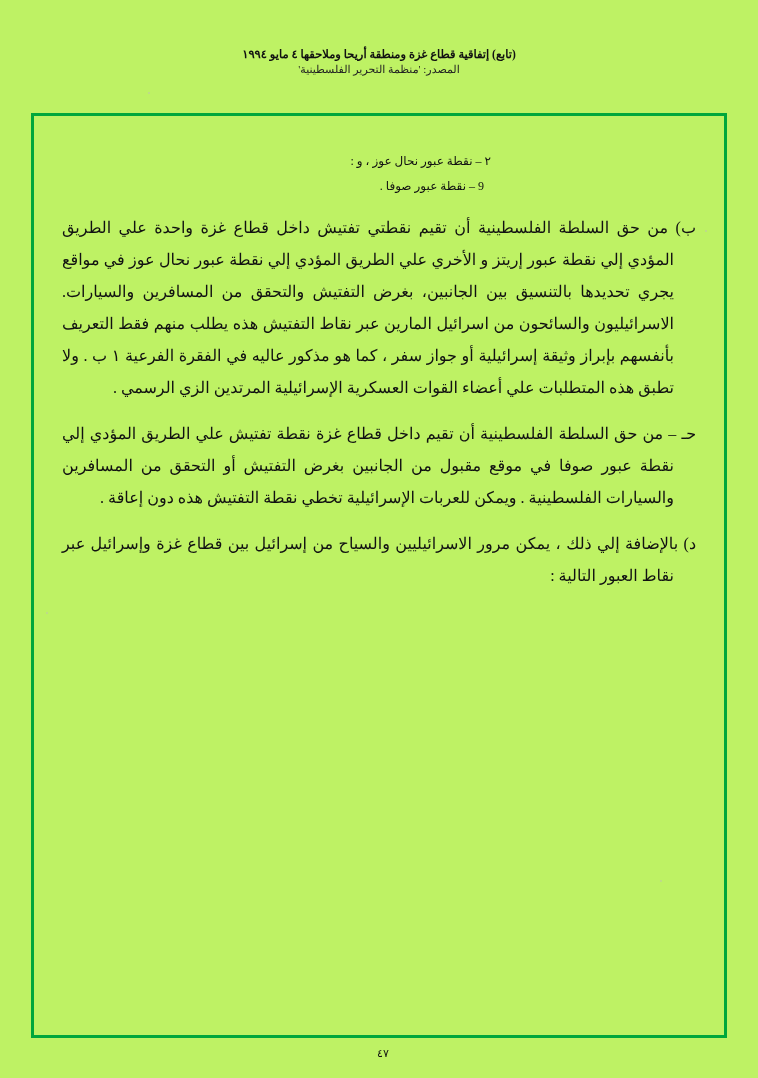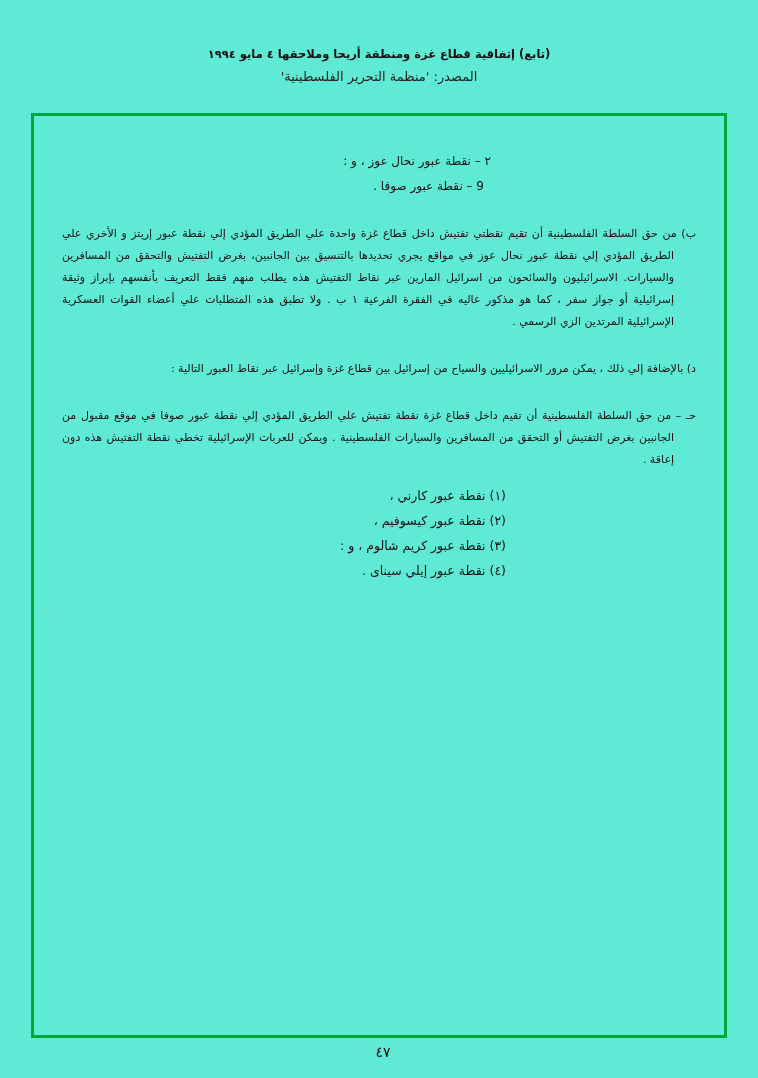--- a/index.html
+++ b/index.html
@@ -12,41 +12,41 @@
     height: 1078px;
     position: relative;
     font-family: "DejaVu Sans", "Liberation Sans", sans-serif;
     color: #111111;
     overflow: hidden;
   }
 
   .page {
     position: absolute;
     inset: 0;
-    background: #5eead4;
+    background: #bef264;
+    font-family: Liberation Serif, serif;
   }
 
   
   .header {
     position: absolute;
     top: 46px;
     left: 0;
     right: 0;
     text-align: center;
   }
   .header-title {
     font-size: 11.5px;
     font-weight: bold;
     color: #111;
     letter-spacing: 0px;
     line-height: 1.4;
   }
   .header-source {
-    margin-top: 6px;
-    font-size: 13px;
+    font-size: 11px;
     color: #222;
     line-height: 1.4;
   }
 
   
   .frame {
     position: absolute;
     top: 113px;
     left: 31px;
     width: 696px;
@@ -77,23 +77,23 @@
   .line-item.indent-1 {
     text-align: right;
     padding-right: 205px;
   }
   .line-item.indent-2 {
     text-align: right;
     padding-right: 212px;
   }
 
   .para {
-    font-size: 11px;
+    font-size: 16px;
     line-height: 2.0;
-    margin-top: 25px;
+    margin-top: 14px;
     text-align: justify;
     text-align-last: right;
     text-justify: inter-word;
   }
   .para-b {
     padding-right: 22px;
     text-indent: -22px;
   }
   .para .marker {
     font-weight: normal;
@@ -109,21 +109,21 @@
     padding-right: 190px;
   }
 
   
   .footer {
     position: absolute;
     bottom: 18px;
     left: 8px;
     right: 0;
     text-align: center;
-    font-size: 14px;
+    font-size: 11px;
     color: #111;
   }
 
   
   .speck {
     position: absolute;
     background: #bdbdbd;
     border-radius: 50%;
     opacity: .55;
   }
@@ -144,35 +144,29 @@
 
     <div class="line-item indent-1">٢ – نقطة عبور نحال عوز ،  و :</div>
     <div class="line-item indent-2">9 – نقطة عبور صوفا  .</div>
 
     <div class="para para-b">
       <span class="marker">ب)</span>
       <span>من حق السلطة الفلسطينية أن تقيم نقطتي تفتيش داخل قطاع غزة واحدة علي الطريق المؤدي إلي نقطة عبور إريتز و الأخري علي الطريق المؤدي إلي نقطة عبور نحال عوز في مواقع يجري تحديدها بالتنسيق بين الجانبين، بغرض التفتيش والتحقق من المسافرين والسيارات. الاسرائيليون والسائحون من اسرائيل المارين عبر نقاط التفتيش هذه يطلب منهم فقط التعريف بأنفسهم بإبراز وثيقة إسرائيلية أو جواز سفر ، كما هو مذكور عاليه في الفقرة الفرعية ١ ب . ولا تطبق هذه المتطلبات علي أعضاء القوات العسكرية الإسرائيلية المرتدين الزي الرسمي .</span>
     </div>
 
     <div class="para para-b">
+      <span class="marker">حـ –</span>
+      <span>من حق السلطة الفلسطينية أن تقيم داخل قطاع غزة نقطة تفتيش علي الطريق المؤدي إلي نقطة عبور صوفا في موقع مقبول من الجانبين بغرض التفتيش أو التحقق من المسافرين والسيارات الفلسطينية . ويمكن للعربات الإسرائيلية تخطي نقطة التفتيش هذه دون إعاقة .</span>
+    </div>
+
+    <div class="para para-b">
       <span class="marker">د)</span>
       <span>بالإضافة إلي ذلك ، يمكن مرور الاسرائيليين والسياح من إسرائيل بين قطاع غزة وإسرائيل عبر نقاط العبور التالية :</span>
     </div>
 
-    <div class="para para-b">
-      <span class="marker">حـ –</span>
-      <span>من حق السلطة الفلسطينية أن تقيم داخل قطاع غزة نقطة تفتيش علي الطريق المؤدي إلي نقطة عبور صوفا في موقع مقبول من الجانبين بغرض التفتيش أو التحقق من المسافرين والسيارات الفلسطينية . ويمكن للعربات الإسرائيلية تخطي نقطة التفتيش هذه دون إعاقة .</span>
-    </div>
-
-    <div class="sub-list">
-      <div class="sub-item">(١) نقطة عبور كارني ،</div>
-      <div class="sub-item">(٢) نقطة عبور كيسوفيم ،</div>
-      <div class="sub-item">(٣) نقطة عبور كريم شالوم ، و :</div>
-      <div class="sub-item">(٤) نقطة عبور إيلي سيناى .</div>
-    </div>
 
   </div>
 
   <div class="footer">٤٧</div>
 
   <div class="speck" style="top:92px;left:148px;width:2px;height:2px;"></div>
   <div class="speck" style="top:230px;left:705px;width:2px;height:2px;"></div>
   <div class="speck" style="top:612px;left:46px;width:2px;height:2px;"></div>
   <div class="speck" style="top:880px;left:660px;width:2px;height:2px;"></div>
 

